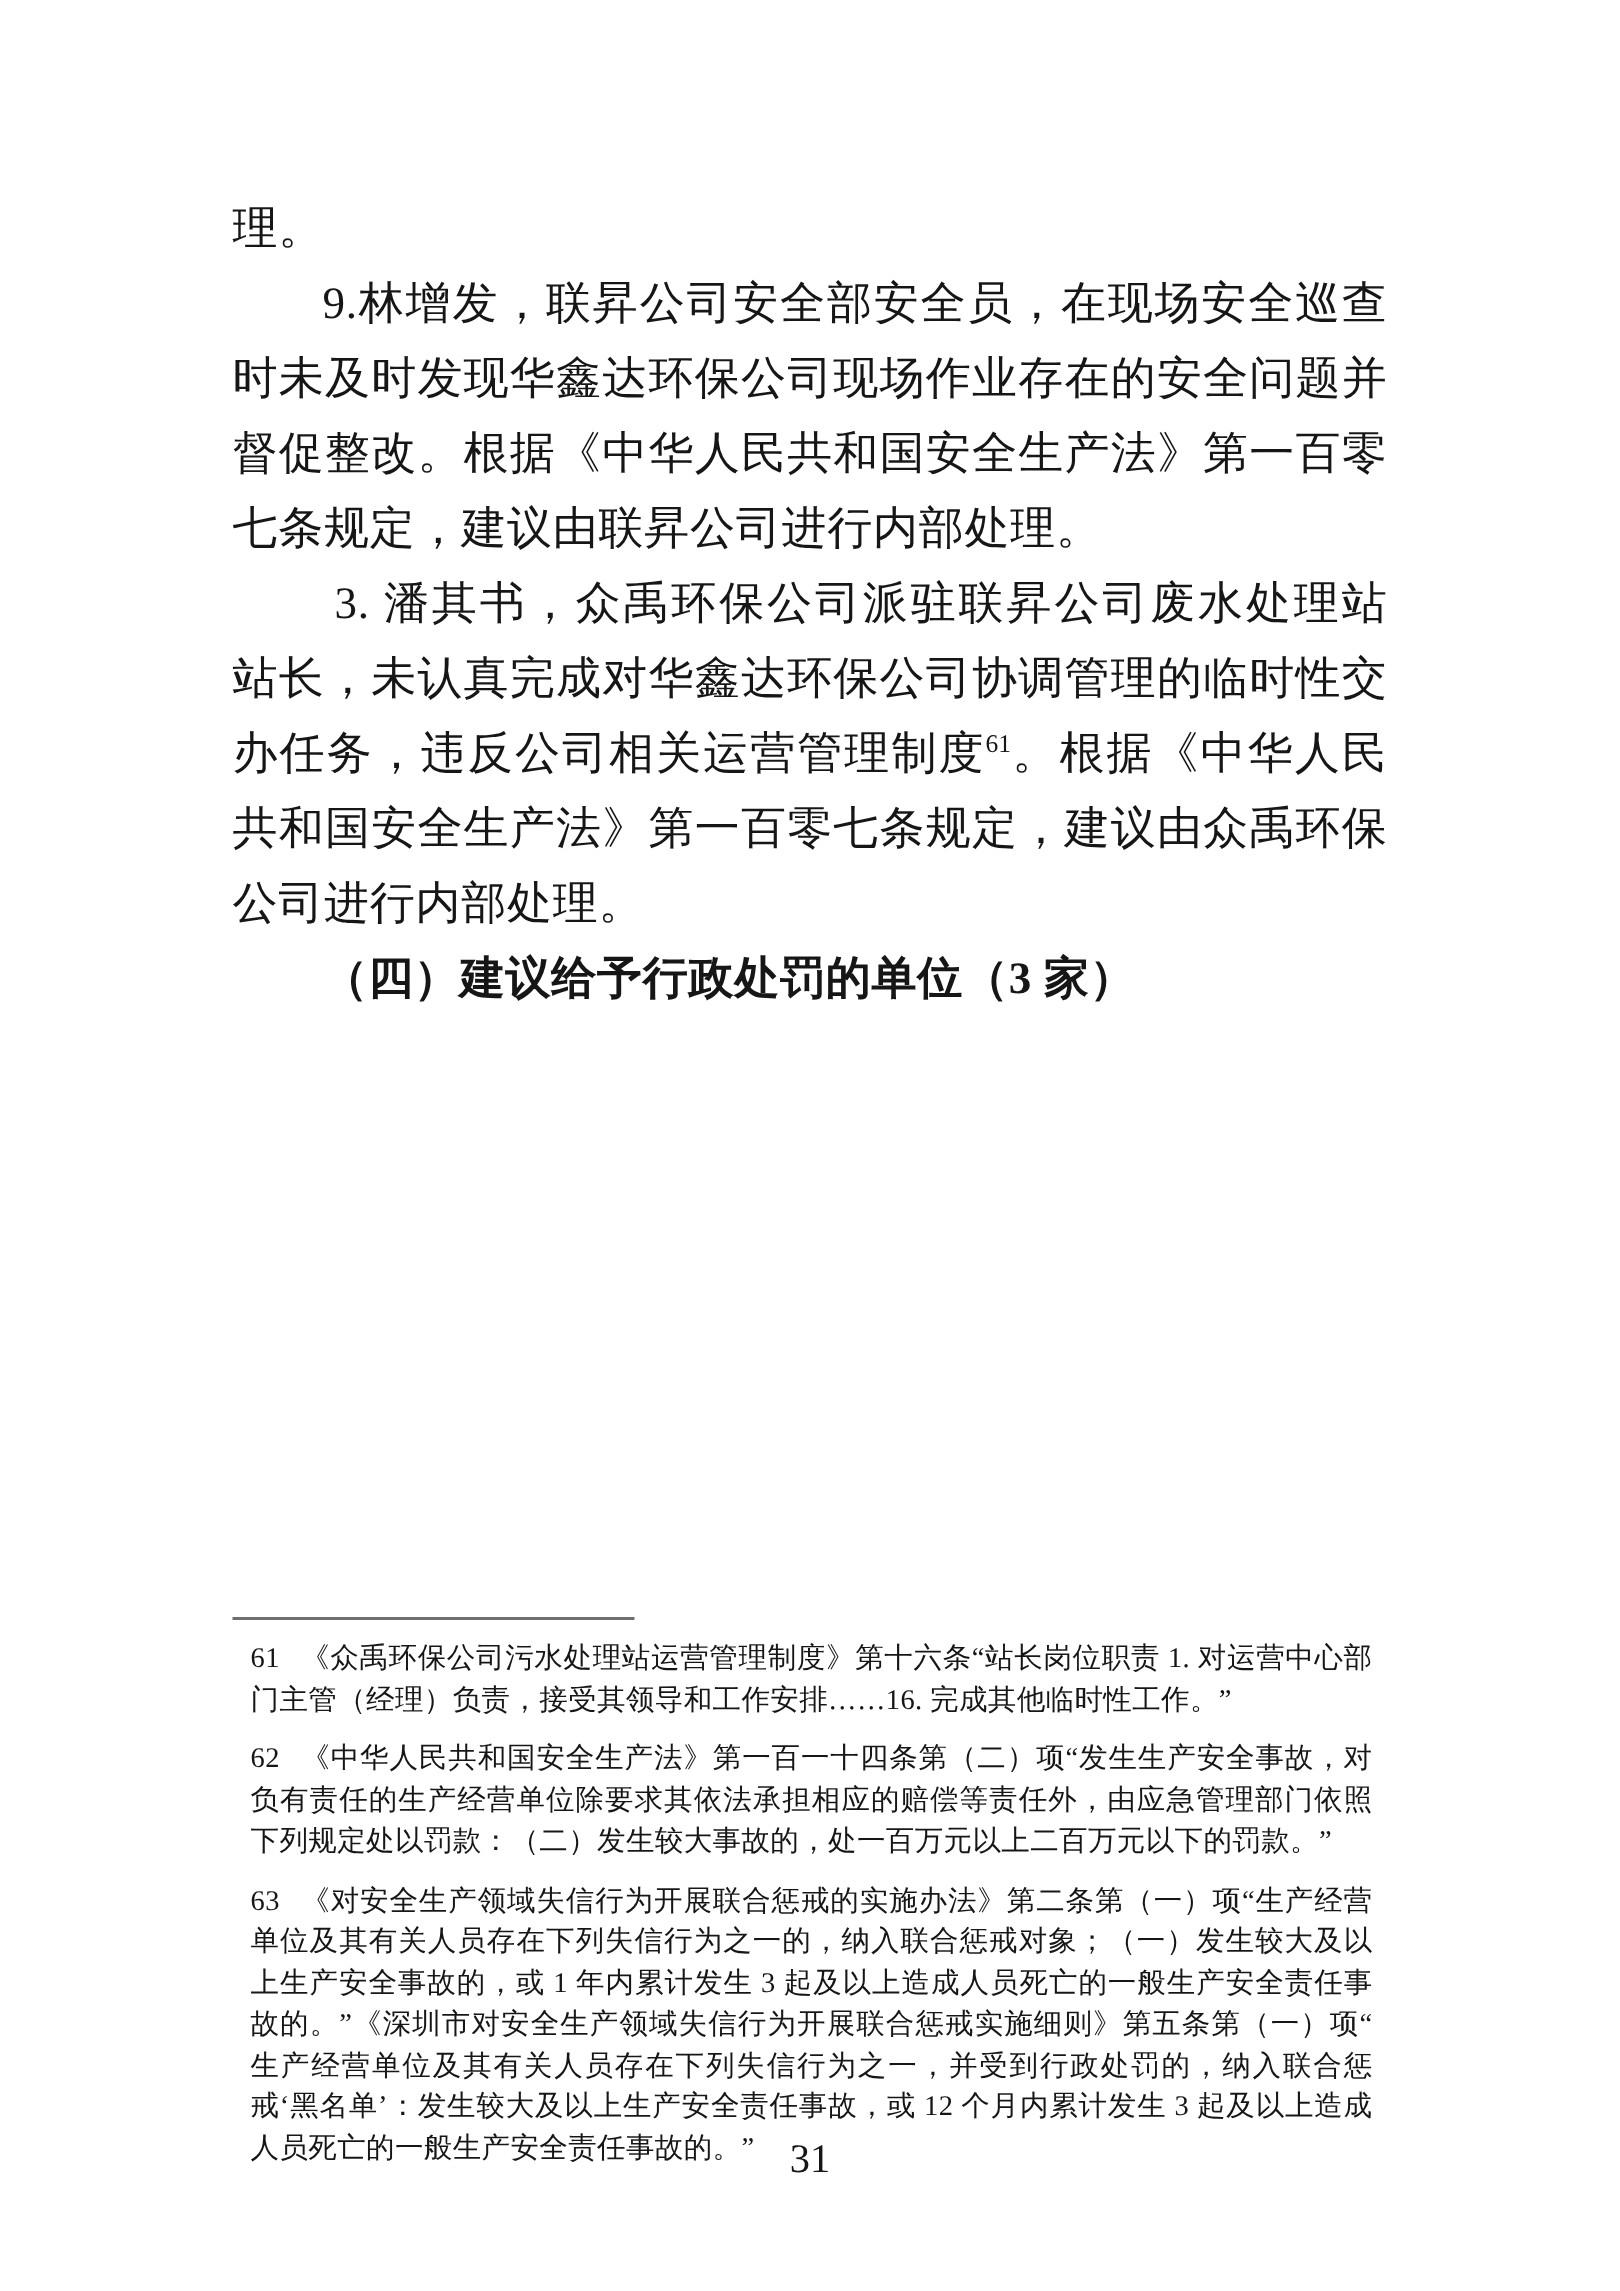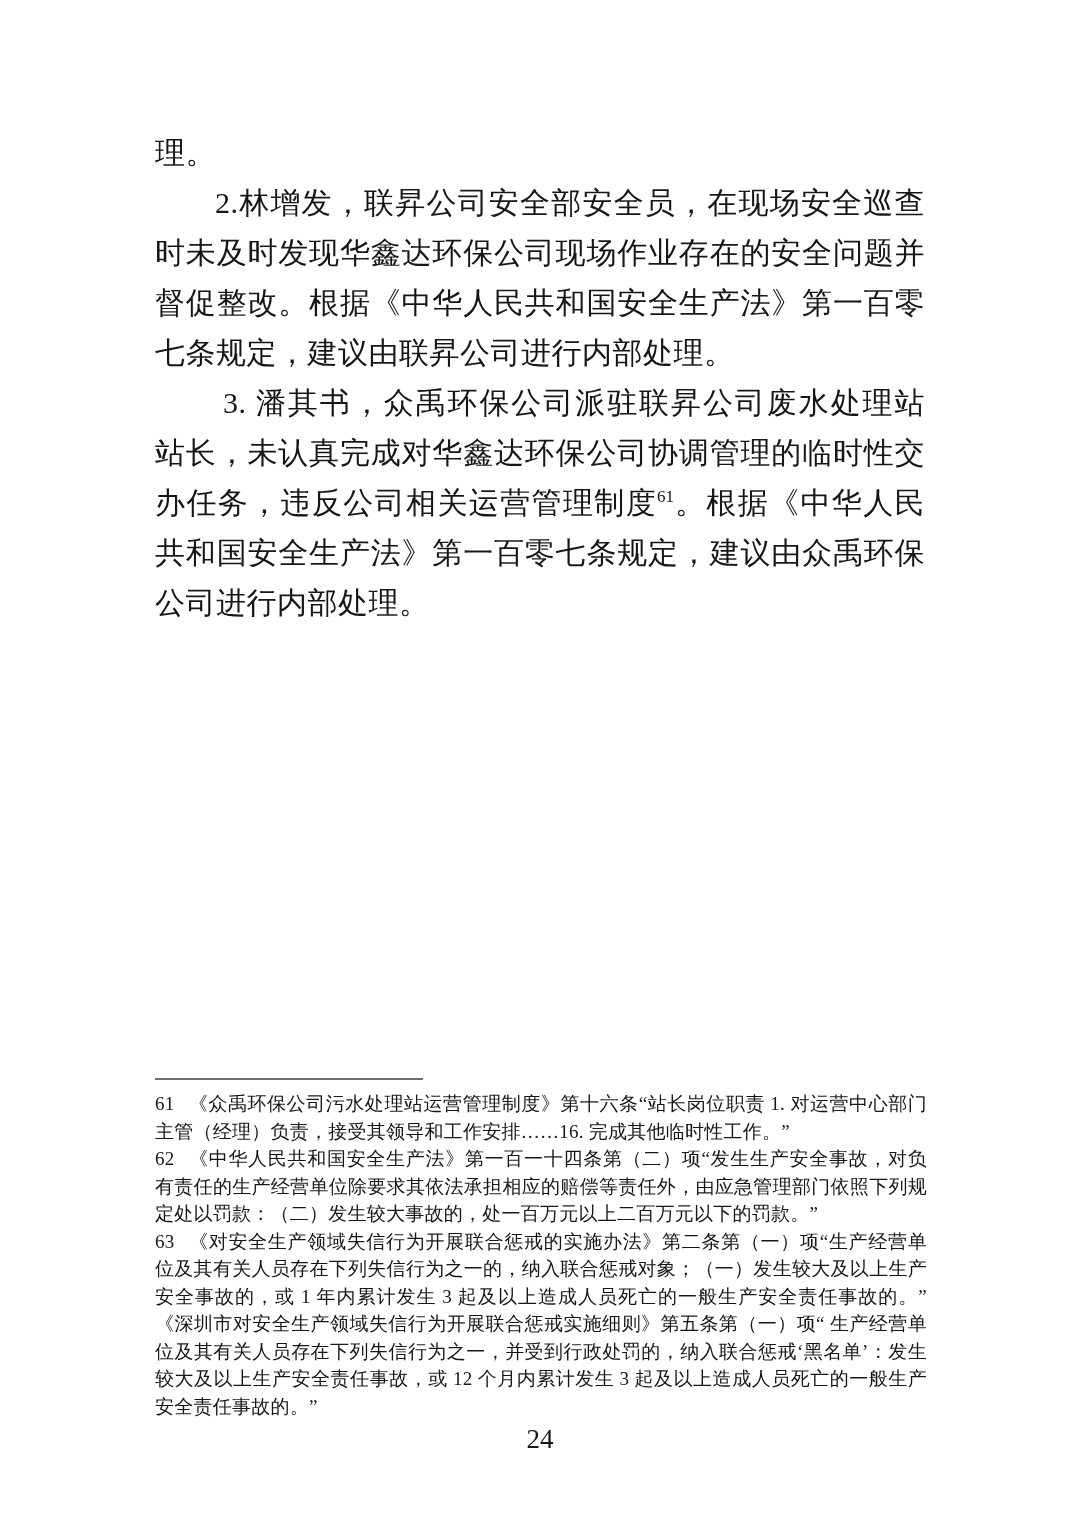--- a/index.html
+++ b/index.html
@@ -41,21 +41,21 @@
     left: 155px; top: 1078px;
     width: 772px;
   }
   .fn-rule {
     width: 268px;
     height: 0;
     border-top: 2px solid #6e6e6e;
     margin-bottom: 10px;
   }
   .footnote {
-    margin: 0;
+    margin: 12px;
     font-size: 19px;
     line-height: 27.5px;
     letter-spacing: 0.25px;
     color: #161616;
     text-align: justify;
   }
   .fn-label { margin-right: 14px; }
   .page-number {
     position: absolute;
     top: 1424px;
@@ -65,28 +65,29 @@
     color: #161616;
   }
 </style>
 </head>
 <body>
 
 <div class="page">
 
   <main class="body-text" id="body-paragraphs">
       <p class="para plain">理。</p>
-      <p class="para indent">2.林增发，联昇公司安全部安全员，在现场安全巡查时未及时发现华鑫达环保公司现场作业存在的安全问题并督促整改。根据《中华人民共和国安全生产法》第一百零七条规定，建议由联昇公司进行内部处理。</p>
+      <p class="para indent">9.林增发，联昇公司安全部安全员，在现场安全巡查时未及时发现华鑫达环保公司现场作业存在的安全问题并督促整改。根据《中华人民共和国安全生产法》第一百零七条规定，建议由联昇公司进行内部处理。</p>
       <p class="para indent-wide">3. 潘其书，众禹环保公司派驻联昇公司废水处理站站长，未认真完成对华鑫达环保公司协调管理的临时性交办任务，违反公司相关运营管理制度<sup class="fn-ref">61</sup>。根据《中华人民共和国安全生产法》第一百零七条规定，建议由众禹环保公司进行内部处理。</p>
+      <p class="para heading">（四）建议给予行政处罚的单位（3 家）</p>
     </main>
 
   <section class="footnotes">
     <div class="fn-rule"></div>
     <div id="footnote-list">
         <p class="footnote"><span class="fn-label">61</span>《众禹环保公司污水处理站运营管理制度》第十六条“站长岗位职责 1. 对运营中心部门主管（经理）负责，接受其领导和工作安排……16. 完成其他临时性工作。”</p>
         <p class="footnote"><span class="fn-label">62</span>《中华人民共和国安全生产法》第一百一十四条第（二）项“发生生产安全事故，对负有责任的生产经营单位除要求其依法承担相应的赔偿等责任外，由应急管理部门依照下列规定处以罚款：（二）发生较大事故的，处一百万元以上二百万元以下的罚款。”</p>
         <p class="footnote"><span class="fn-label">63</span>《对安全生产领域失信行为开展联合惩戒的实施办法》第二条第（一）项“生产经营单位及其有关人员存在下列失信行为之一的，纳入联合惩戒对象；（一）发生较大及以上生产安全事故的，或 1 年内累计发生 3 起及以上造成人员死亡的一般生产安全责任事故的。”《深圳市对安全生产领域失信行为开展联合惩戒实施细则》第五条第（一）项“ 生产经营单位及其有关人员存在下列失信行为之一，并受到行政处罚的，纳入联合惩戒‘黑名单’：发生较大及以上生产安全责任事故，或 12 个月内累计发生 3 起及以上造成人员死亡的一般生产安全责任事故的。”</p>
       </div>
   </section>
 
-  <div class="page-number">24</div>
+  <div class="page-number">31</div>
 
 </div>
 
 </body></html>

